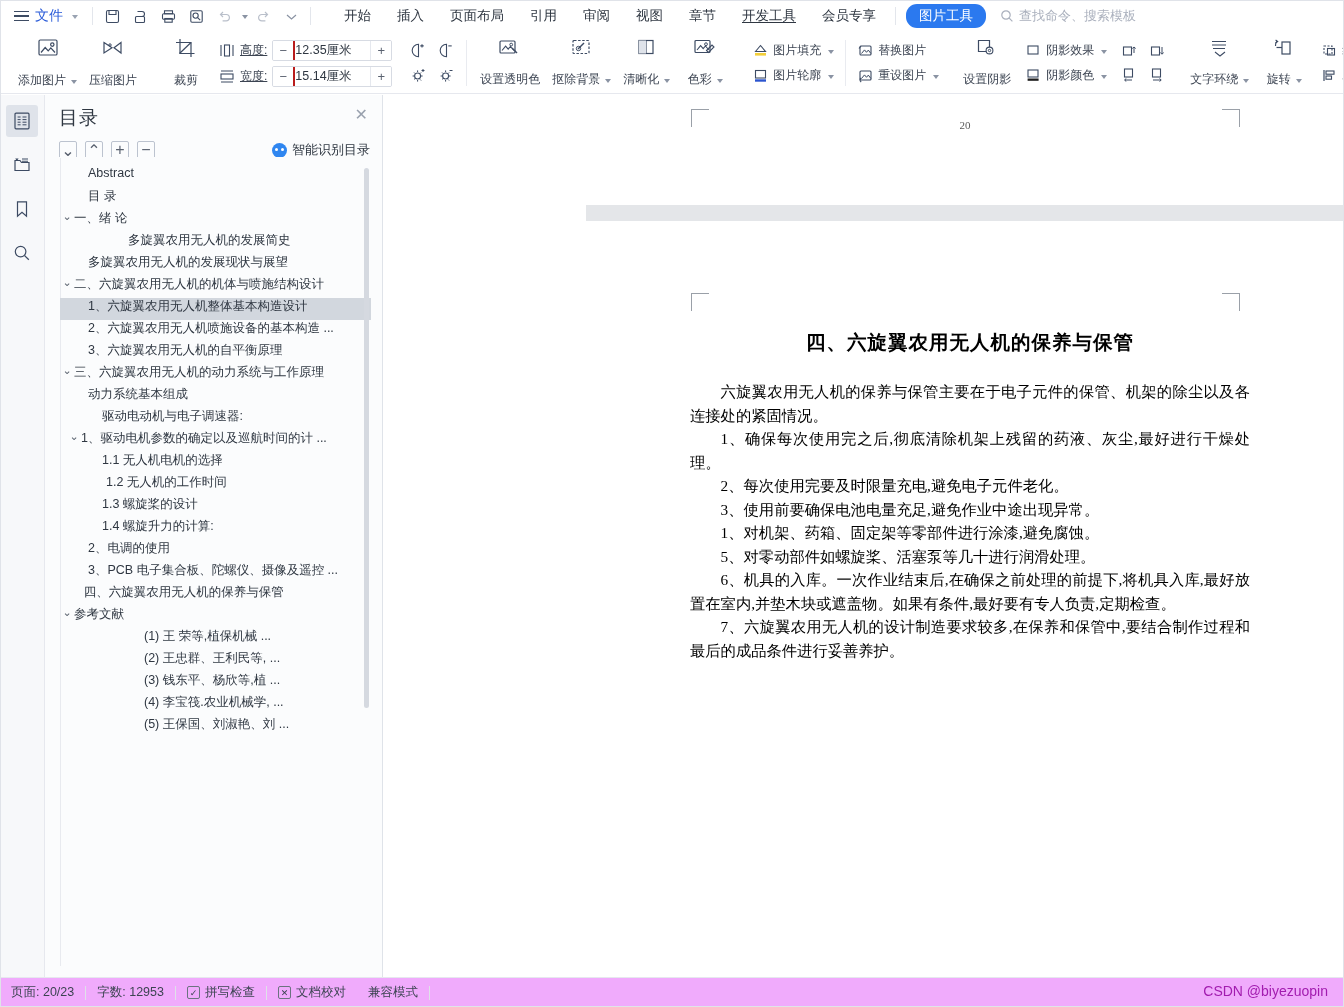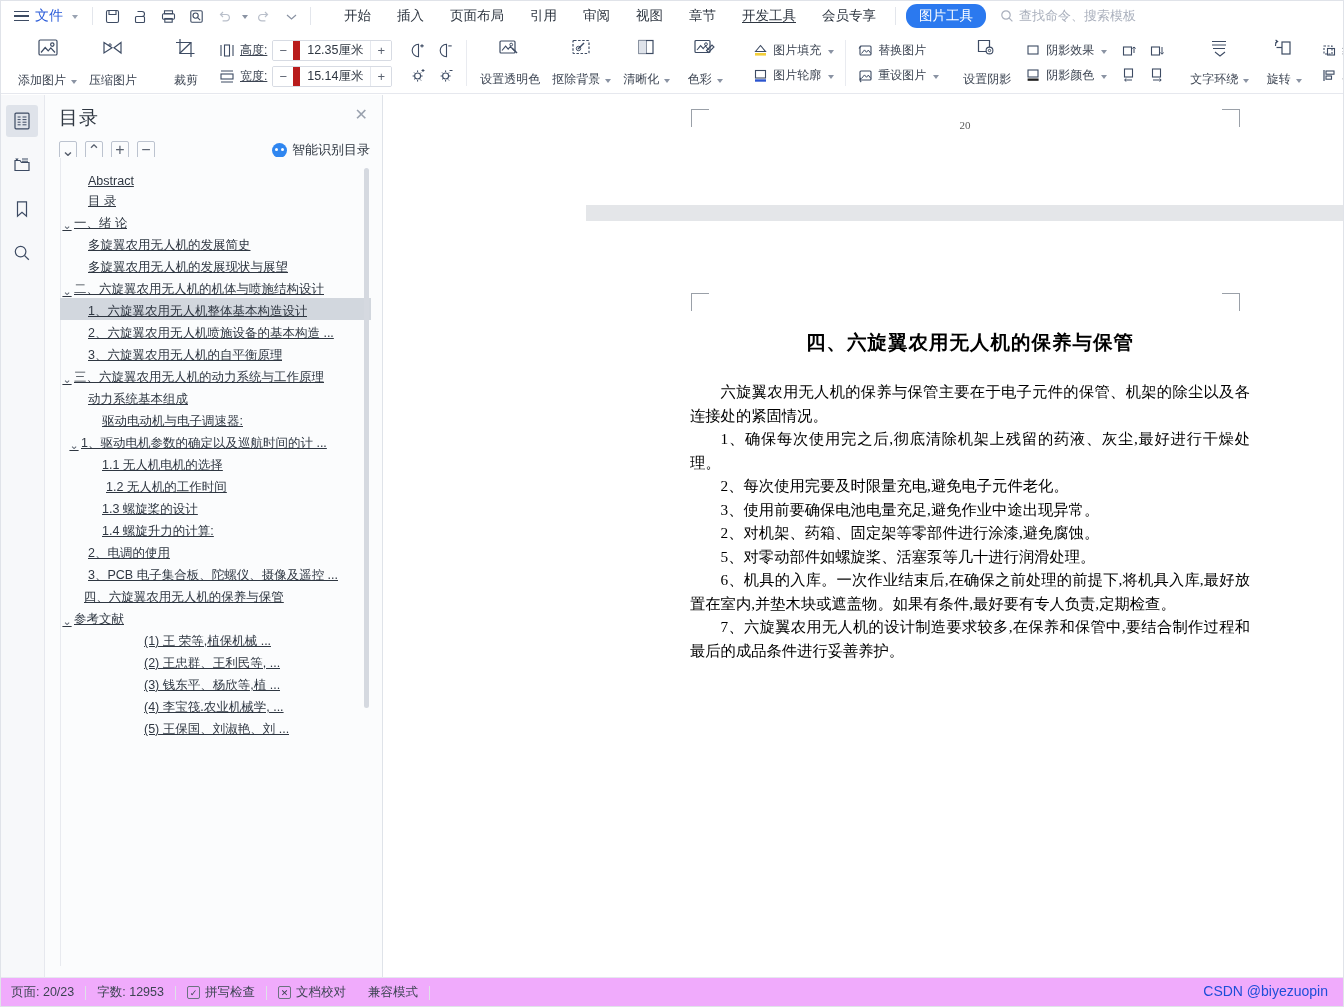--- a/index.html
+++ b/index.html
@@ -65,22 +65,22 @@
   .dimrow .dlabel { font-size:12px; color:#3c4452; white-space:nowrap;text-decoration:underline; }
   .spin {
     display:flex; align-items:center; height:21px;
     border:1px solid #d7dbe3; border-radius:2px; background:#fff; overflow:hidden;
   }
   .spin .minus, .spin .plus {
     width:20px; height:19px; display:flex;align-items:center;justify-content:center;
     color:#5a6舒; color:#5a6270; font-size:13px; background:#fff;
   }
   .spin .val {
-    width:78px; text-align:center; font-size:12.5px; color:#2f3742;
-    border-left:7px solid #b91c1c; border-right:1px solid #e5e8ee; height:19px; line-height:19px;
+    width:78px; font-size:12.5px; color:#2f3742;
+    border-left:2px solid #b91c1c; border-right:1px solid #e5e8ee; height:19px; line-height:19px;
   }
 
   .twocol { display:flex; flex-direction:column; justify-content:center; gap:4px; }
   .smallrow { display:flex; align-items:center; gap:3px; }
   .smallbtn { display:flex; align-items:center; gap:4px; padding: 2px 4px; border-radius:3px; }
   .smallbtn .lbl { font-size:12px; color:#3c4452; white-space:nowrap; }
 
   
   .rail {
     position:absolute; left:0; top:95px; width:45px; height: 882px;
@@ -107,22 +107,22 @@
   .ai-dot::before{content:"";position:absolute;left:3px;top:5px;width:3px;height:3px;border-radius:50%;background:#fff;}
   .ai-dot::after{content:"";position:absolute;right:3px;top:5px;width:3px;height:3px;border-radius:50%;background:#fff;}
 
   .toc-list {
     position:absolute; left:14px; top:62px; right:10px; bottom:10px;
     background:#fbfcfd; border:1px solid transparent;
     overflow:hidden;
   }
   .toc-scrollwrap { position:absolute; inset:0; padding-top:8px; }
   .toc-item {
-    display:flex; align-items:flex-end; height:22px; font-size:12.5px; color:#2f3742;
-    white-space:nowrap; padding-right:16px; position:relative;text-decoration:underline;
+    display:flex; align-items:flex-start; height:22px; font-size:12.5px; color:#2f3742;
+    white-space:nowrap; padding-right:16px; position:relative;
   }
   .toc-item .chev { width:14px; display:inline-flex; align-items:center; justify-content:center; flex:0 0 14px;}
   .toc-item .txt { overflow:hidden; text-overflow:ellipsis; }
   .toc-item.sel { background:#d2d7de; }
   .toc-scrollbar {
     position:absolute; right:2px; top:10px; width:5px; height: 540px;
     background:#d5d9e0; border-radius:3px;
   }
   .toc-vline { position:absolute; left:0; top:0; bottom:0; width:1px; background:#e8eaef; }
 
@@ -163,21 +163,21 @@
   
   .statusbar {
     position:absolute; left:0; bottom:0; width:1344px; height:30px;
     background:#f0abfc; border-top:1px solid #e6e8ee;
     display:flex; align-items:center; font-size:12.5px; color:#3c4452;
   }
   .sb-item { padding: 0 11px; display:flex; align-items:center; gap:5px; white-space:nowrap; }
   .sb-div { width:1px; height:14px; background:#dfe2e8; }
   .sb-chk { width:13px;height:13px;border:1px solid #6b7380; border-radius:2px; display:flex;align-items:center;justify-content:center; font-size:9px; color:#3c4452;}
   .watermark {
-    position:absolute; right:16px; bottom:8px; font-size:14px; color:#1d4ed8;
+    position:absolute; right:16px; bottom:8px; font-size:14px; color:#a21caf;
     font-family:"Liberation Sans", sans-serif;
   }
   .outer-border { position:absolute; inset:0; border:1px solid #e0e3e9; pointer-events:none;}
 </style>
 </head>
 <body>
 
 <div class="app">
 
   <div class="menubar">
@@ -621,21 +621,21 @@
             <span class="txt">Abstract</span>
           </div>
           <div class="toc-item" style="padding-left: 14px;">
             <span class="chev" style="font-size: 11px; color: rgb(91, 100, 112);"></span>
             <span class="txt">目  录</span>
           </div>
           <div class="toc-item" style="padding-left: 0px;">
             <span class="chev" style="font-size: 11px; color: rgb(91, 100, 112);">⌄</span>
             <span class="txt">一、绪  论</span>
           </div>
-          <div class="toc-item" style="padding-left: 14px;">
+          <div class="toc-item" style="padding-left: 14px; margin-left: 40px;">
             <span class="chev" style="font-size: 11px; color: rgb(91, 100, 112);"></span>
             <span class="txt">多旋翼农用无人机的发展简史</span>
           </div>
           <div class="toc-item" style="padding-left: 14px;">
             <span class="chev" style="font-size: 11px; color: rgb(91, 100, 112);"></span>
             <span class="txt">多旋翼农用无人机的发展现状与展望</span>
           </div>
           <div class="toc-item" style="padding-left: 0px;">
             <span class="chev" style="font-size: 11px; color: rgb(91, 100, 112);">⌄</span>
             <span class="txt">二、六旋翼农用无人机的机体与喷施结构设计</span>
@@ -739,21 +739,21 @@
     <div class="page p2">
       <div class="crop tl" style="left:105px; top:72px;"></div>
       <div class="crop tr" style="right:104px; top:72px;"></div>
 
       <div class="doc-body">
         <div class="doc-h1">四、六旋翼农用无人机的保养与保管</div>
         <p class="doc-p ind">六旋翼农用无人机的保养与保管主要在于电子元件的保管、机架的除尘以及各连接处的紧固情况。</p>
         <p class="doc-p ind">1、确保每次使用完之后,彻底清除机架上残留的药液、灰尘,最好进行干燥处理。</p>
         <p class="doc-p ind">2、每次使用完要及时限量充电,避免电子元件老化。</p>
         <p class="doc-p ind">3、使用前要确保电池电量充足,避免作业中途出现异常。</p>
-        <p class="doc-p ind">2、对机架、药箱、固定架等零部件进行涂漆,避免腐蚀。</p>
+        <p class="doc-p ind">1、对机架、药箱、固定架等零部件进行涂漆,避免腐蚀。</p>
         <p class="doc-p ind">5、对零动部件如螺旋桨、活塞泵等几十进行润滑处理。</p>
         <p class="doc-p ind">6、机具的入库。一次作业结束后,在确保之前处理的前提下,将机具入库,最好放置在室内,并垫木块或遮盖物。如果有条件,最好要有专人负责,定期检查。</p>
         <p class="doc-p ind">7、六旋翼农用无人机的设计制造要求较多,在保养和保管中,要结合制作过程和最后的成品条件进行妥善养护。</p>
       </div>
     </div>
   </div>
 
   <div class="statusbar">
     <span class="sb-item">页面: 20/23</span>
     <span class="sb-div"></span>

